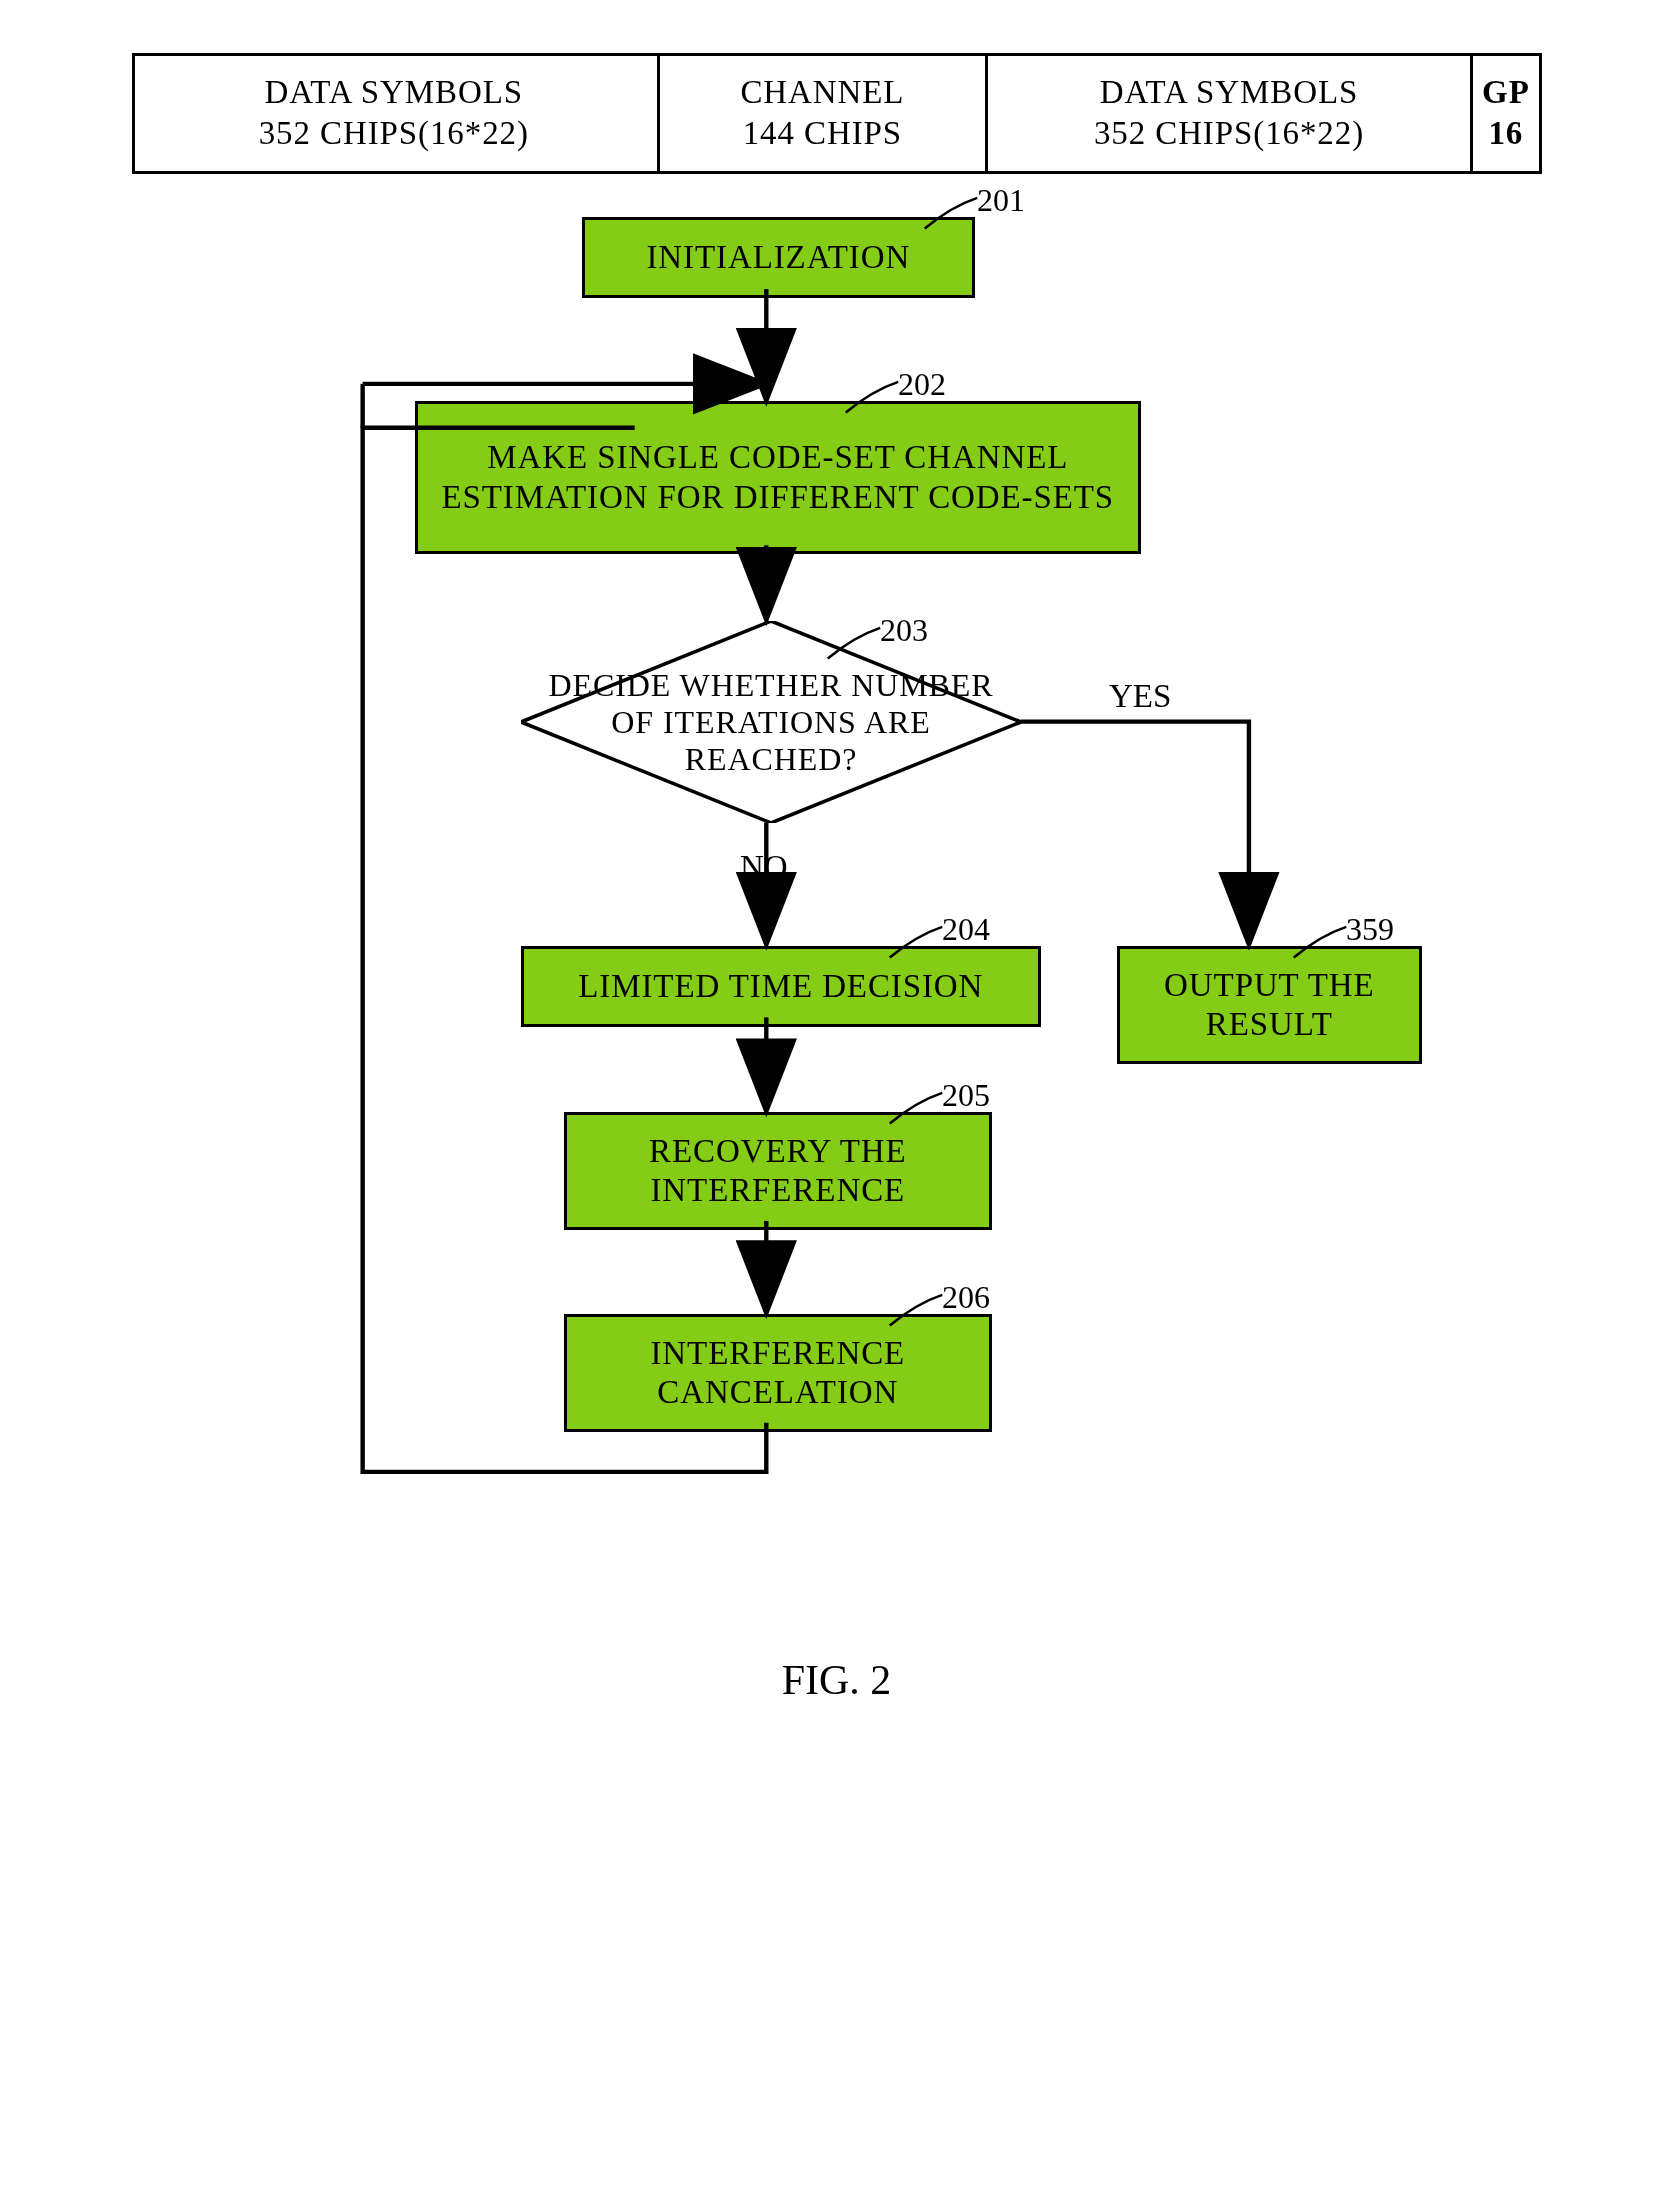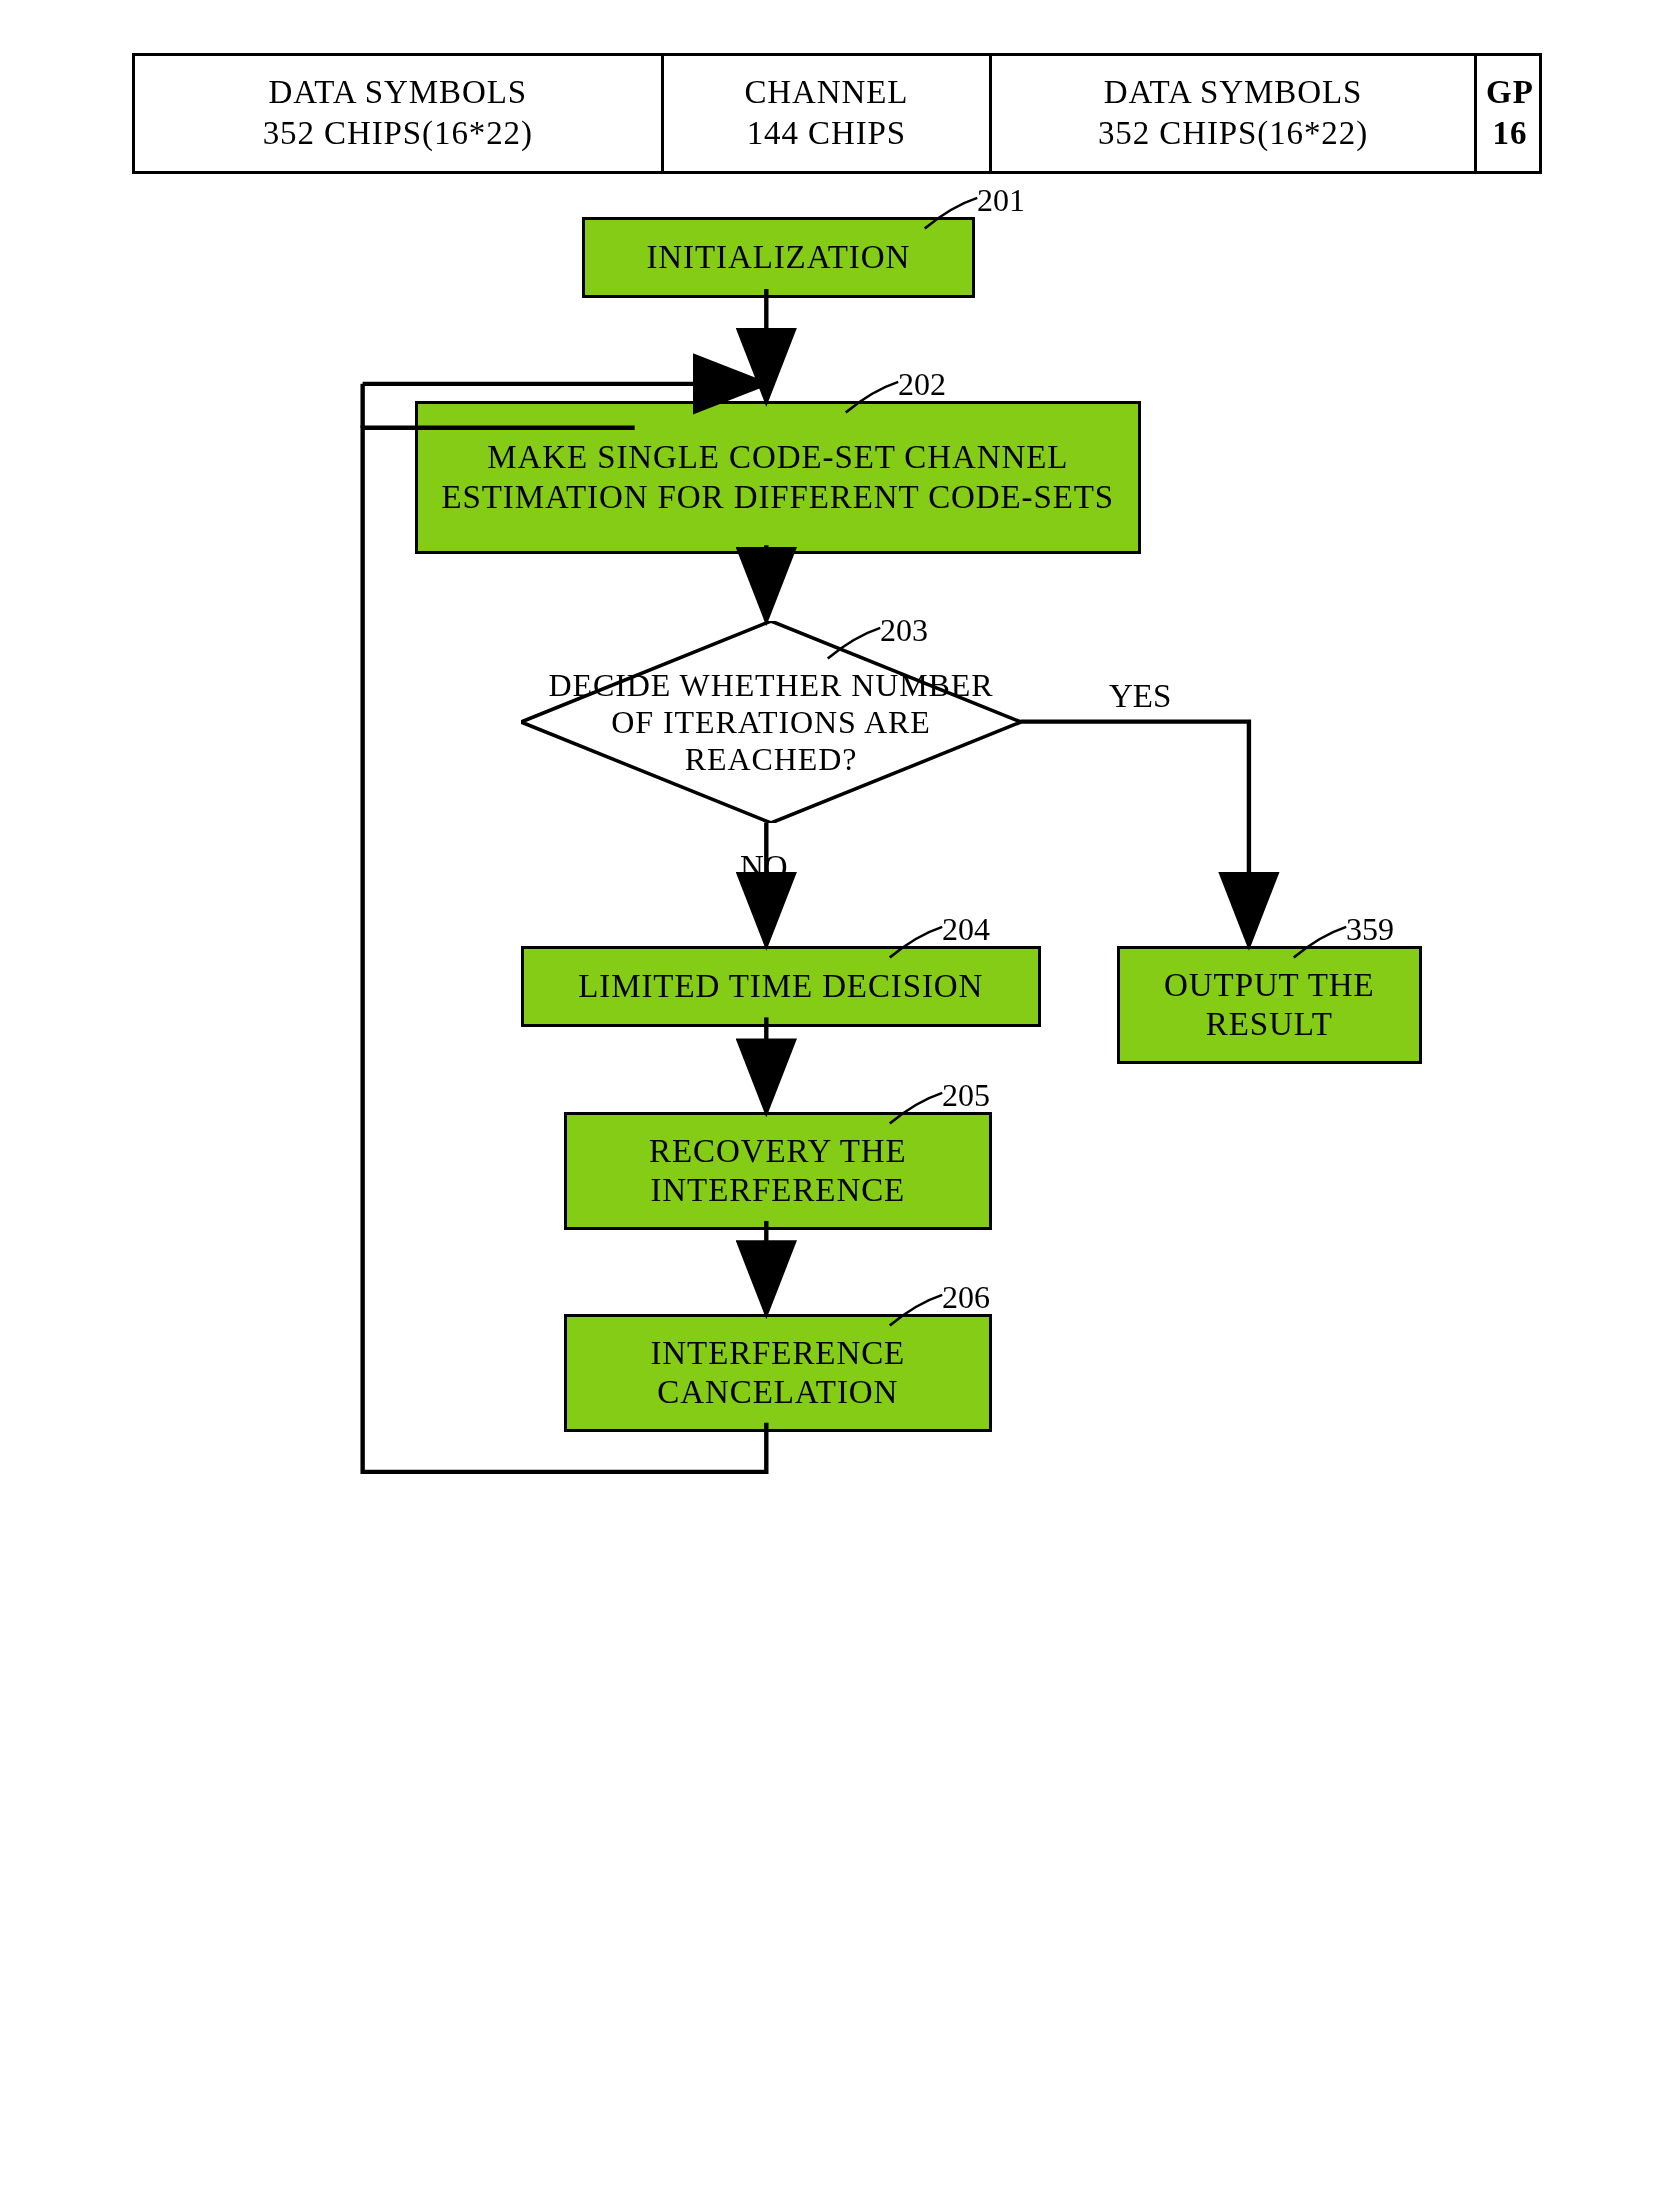--- a/index.html
+++ b/index.html
@@ -14,20 +14,21 @@
     margin: 0 auto;
     position: relative;
   }
 
   
   .frame {
     display: flex;
     border: 3.5px solid #000;
     width: 1404px;
     margin: 0 auto 8.8px auto;
+    justify-content: flex-end;
   }
   .frame > div {
     border-right: 3.5px solid #000;
     padding: 16px 8.8px;
     text-align: center;
     font-size: 33px;
     line-height: 1.25;
     letter-spacing: 0.9px;
   }
   .frame > div:last-child { border-right: none; font-weight: bold; }
@@ -242,15 +243,16 @@
       <polyline points="110,280 556,280" fill="none" stroke="#000" stroke-width="5" marker-end="url(#ah)" visibility="hidden"></polyline>
 
       <line x1="400" y1="230" x2="566" y2="230" stroke="#000" stroke-width="0"></line>
 
       <polyline points="110,230 566,230" fill="none" stroke="#000" stroke-width="5" marker-end="url(#ah)"></polyline>
       <line x1="110" y1="280" x2="110" y2="230" stroke="#000" stroke-width="5"></line>
     </svg>
 
   </div>
 
+  <div class="fig-caption fc2">FIG. 2</div>
 
 </div>
 
 
 </body></html>

